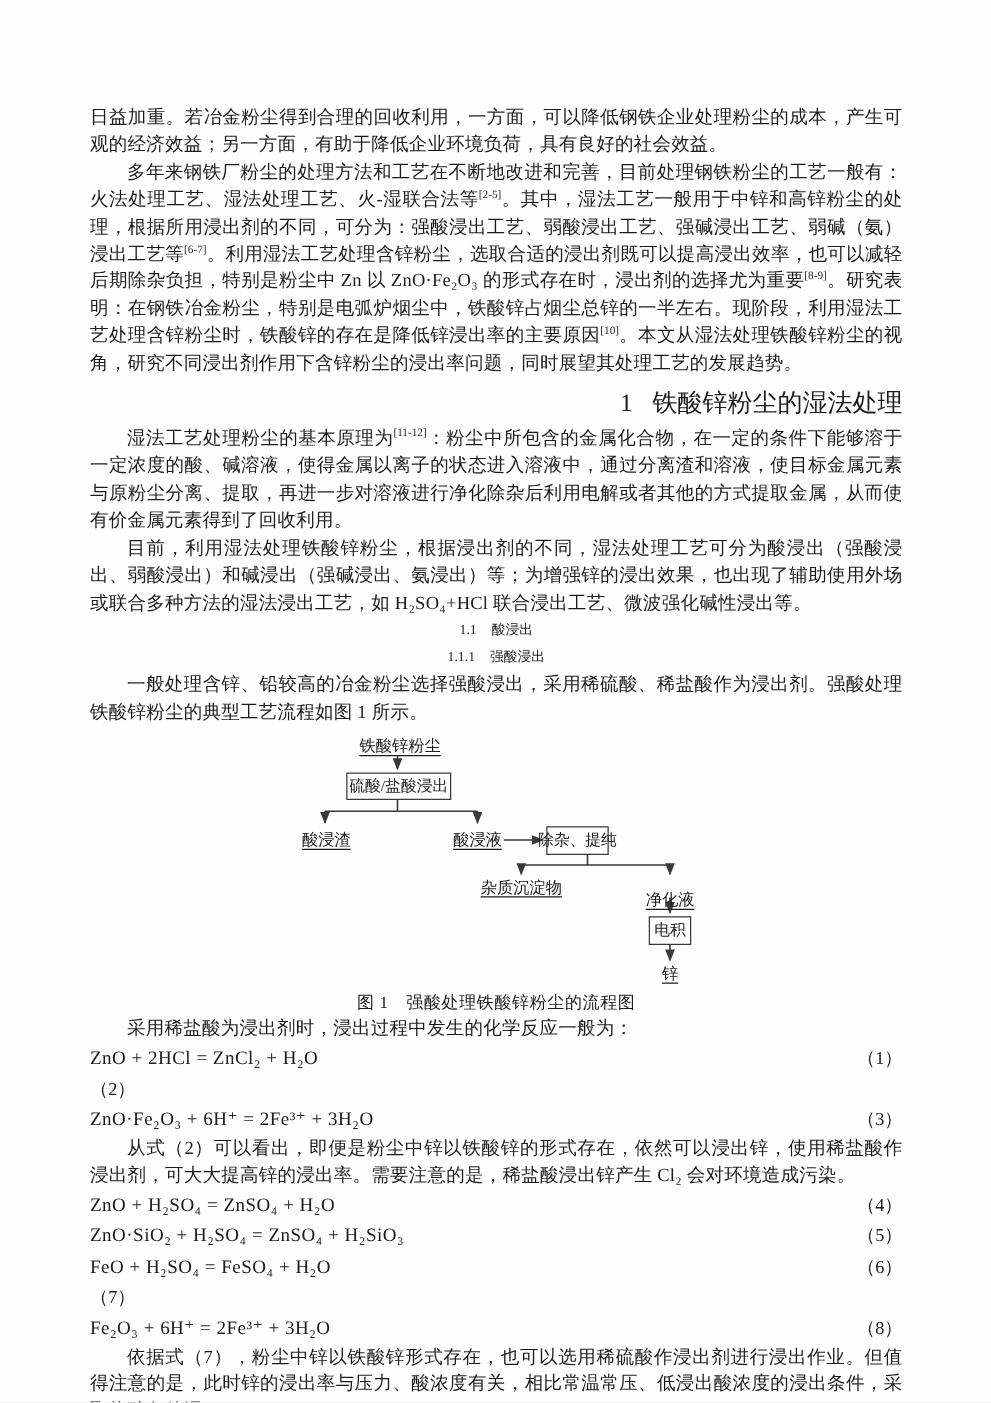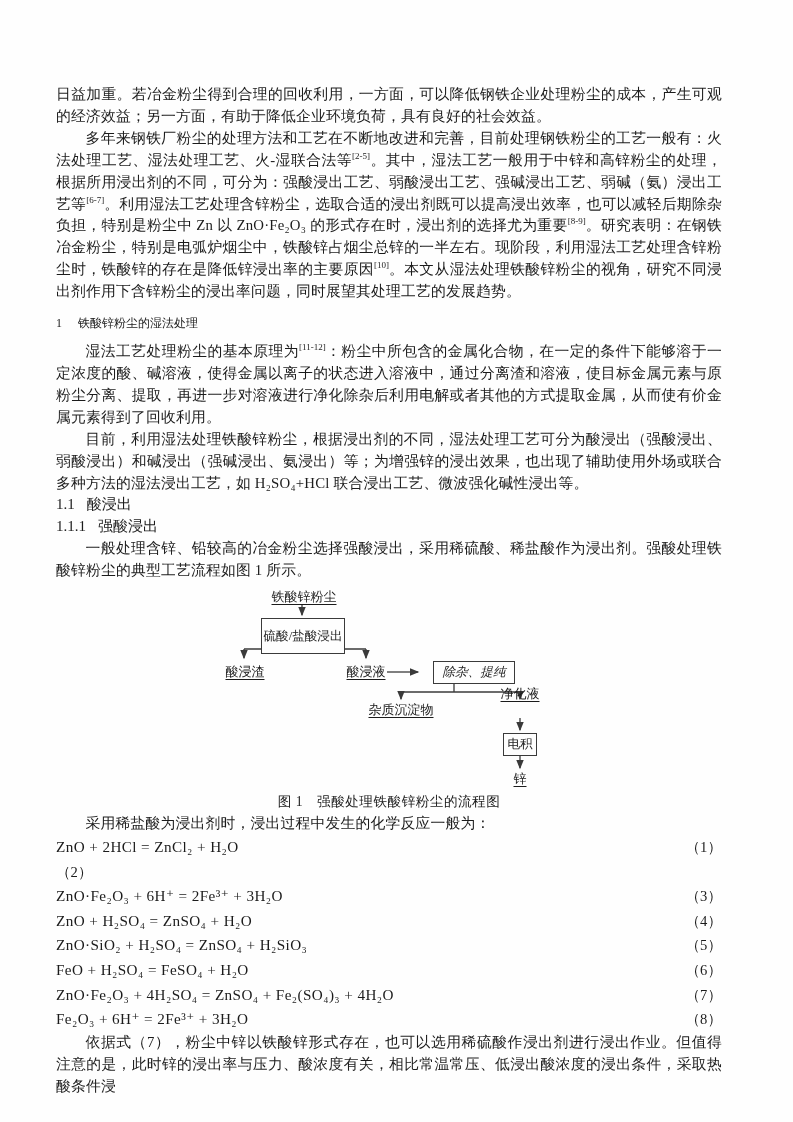--- a/index.html
+++ b/index.html
@@ -4,42 +4,44 @@
 <style>
   * { margin:0; padding:0; box-sizing:border-box; }
   html,body { background:#e8e8e8; }
   .page {
     position:relative;
     width:793px; height:1122px;
     margin:0 auto;
     background:#fefefe;
     color:#1b1b1b;
     font-family:"Liberation Serif","DejaVu Serif",serif;
-    padding:84px 71px 40px 56px;
+    padding:84px 71px 40px 72px;
     overflow:hidden;
   }
   .para {
     font-size:14.8px;
     line-height:21.9px;
     text-align:justify;
     letter-spacing:0.2px;
   }
   .indent { text-indent:2em; }
   sup.cite { font-size:9px; line-height:0; vertical-align:super; letter-spacing:0; }
   h2.sec {
-    font-size:12px;
+    font-size:20px;
     font-weight:500;
     line-height:26px;
     margin:7px 0 5px 0;
+    text-align:right;
   }
   h2.sec .sec-num { margin-right:16px; }
   .sub {
-    font-size:15px;
+    font-size:11px;
     font-weight:normal;
     line-height:21.9px;
+    text-align:center;
   }
   .sub .sec-num { margin-right:12px; }
   .figure-wrap { margin:6px 0 2px 0; }
   .flowchart {
     position:relative;
     width:345px; height:202px;
     margin-left:158px;
     font-size:13px;
     line-height:15px;
   }
@@ -115,62 +117,62 @@
           <line x1="173" y1="84" x2="204" y2="84" marker-end="url(#arr)"></line>
           <line x1="240" y1="96" x2="240" y2="104"></line>
           <line x1="187" y1="104" x2="306" y2="104"></line>
           <line x1="187" y1="104" x2="187" y2="111" marker-end="url(#arr)"></line>
           <line x1="306" y1="104" x2="306" y2="111" marker-end="url(#arr)"></line>
           <line x1="306" y1="130" x2="306" y2="142" marker-end="url(#arr)"></line>
           <line x1="306" y1="168" x2="306" y2="180" marker-end="url(#arr)"></line>
         </g>
       </svg>
       <span class="fc-label" style="left:90px; top:1px;">铁酸锌粉尘</span>
-      <div class="fc-box" style="left:47px; top:30px; width:84px; height:36px;">硫酸/盐酸浸出</div>
+      <div class="fc-box" style="left:47px; top:30px; width:84px; height:22px;">硫酸/盐酸浸出</div>
       <span class="fc-label" style="left:31px; top:76px;">酸浸渣</span>
       <span class="fc-label" style="left:152px; top:76px;">酸浸液</span>
-      <div class="fc-box" style="left:219px; top:73px; width:82px; height:23px;font-style:italic;">除杂、提纯</div>
+      <div class="fc-box" style="left:207px; top:73px; width:50px; height:23px;">除杂、提纯</div>
       <span class="fc-label" style="left:187px; top:114px;">杂质沉淀物</span>
-      <span class="fc-label" style="left:306px; top:98px;">净化液</span>
+      <span class="fc-label" style="left:306px; top:124px;">净化液</span>
       <div class="fc-box" style="left:289px; top:145px; width:34px; height:23px;">电积</div>
       <span class="fc-label" style="left:306px; top:183px;">锌</span>
     </div>
     <figcaption class="fig-caption">图 1　强酸处理铁酸锌粉尘的流程图</figcaption>
   </figure>
 
   <p class="para indent">采用稀盐酸为浸出剂时，浸出过程中发生的化学反应一般为：</p>
 
   <div class="eq-row">
     <span class="eq-formula">ZnO + 2HCl = ZnCl₂ + H₂O</span>
     <span class="eq-num">（1）</span>
   </div>
   <div class="eq-row">
     <span class="eq-num">（2）</span>
   </div>
   <div class="eq-row">
     <span class="eq-formula">ZnO·Fe₂O₃ + 6H⁺ = 2Fe³⁺ + 3H₂O</span>
     <span class="eq-num">（3）</span>
   </div>
 
+  <p class="para indent">从式（2）可以看出，即便是粉尘中锌以铁酸锌的形式存在，依然可以浸出锌，使用稀盐酸作浸出剂，可大大提高锌的浸出率。需要注意的是，稀盐酸浸出锌产生 Cl₂ 会对环境造成污染。</p>
 
 
   <div class="eq-row">
     <span class="eq-formula">ZnO + H₂SO₄ = ZnSO₄ + H₂O</span>
     <span class="eq-num">（4）</span>
   </div>
   <div class="eq-row">
     <span class="eq-formula">ZnO·SiO₂ + H₂SO₄ = ZnSO₄ + H₂SiO₃</span>
     <span class="eq-num">（5）</span>
   </div>
   <div class="eq-row">
     <span class="eq-formula">FeO + H₂SO₄ = FeSO₄ + H₂O</span>
     <span class="eq-num">（6）</span>
   </div>
   <div class="eq-row">
-    <span class="eq-formula">ZnO·Fe₂O₃ + 4H₂SO₄ = ZnSO₄ + Fe₂(SO₄)₃ + 4H₂O</span>
     <span class="eq-num">（7）</span>
   </div>
   <div class="eq-row">
     <span class="eq-formula">Fe₂O₃ + 6H⁺ = 2Fe³⁺ + 3H₂O</span>
     <span class="eq-num">（8）</span>
   </div>
 
   <p class="para indent">依据式（7），粉尘中锌以铁酸锌形式存在，也可以选用稀硫酸作浸出剂进行浸出作业。但值得注意的是，此时锌的浸出率与压力、酸浓度有关，相比常温常压、低浸出酸浓度的浸出条件，采取热酸条件浸</p>
 
 </div>

